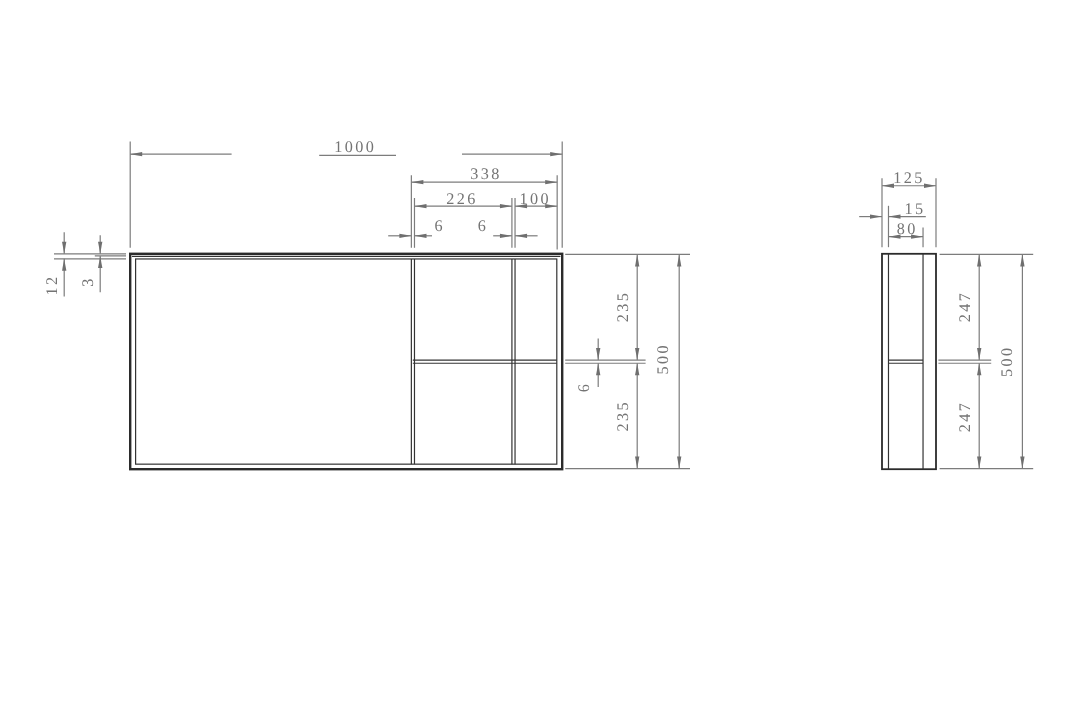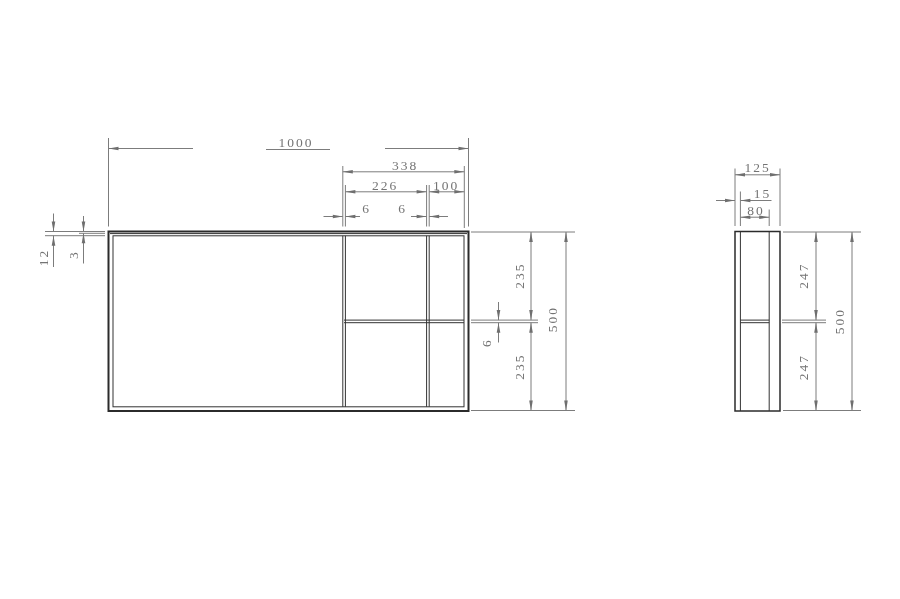--- a/index.html
+++ b/index.html
@@ -3,21 +3,20 @@
 <meta charset="utf-8">
 <style>
   html, body { margin: 0; padding: 0; background: #ffffff; }
   .stage {
     position: relative;
     width: 900px;
     height: 431px;
     background: #ffffff;
     overflow: hidden;
     font-family: "Liberation Serif", serif;
-    margin-top: 20px;
   }
   svg text {
     font-family: "Liberation Serif", serif;
     font-size: 13.5px;
     letter-spacing: 2px;
     fill: #747474;
   }
   .body-ln   { stroke: #2b2b2b; fill: none; }
   .body-thin { stroke: #333333; fill: none; stroke-width: 1; }
   .dim-ln    { stroke: #7c7c7c; fill: none; stroke-width: 1; }

